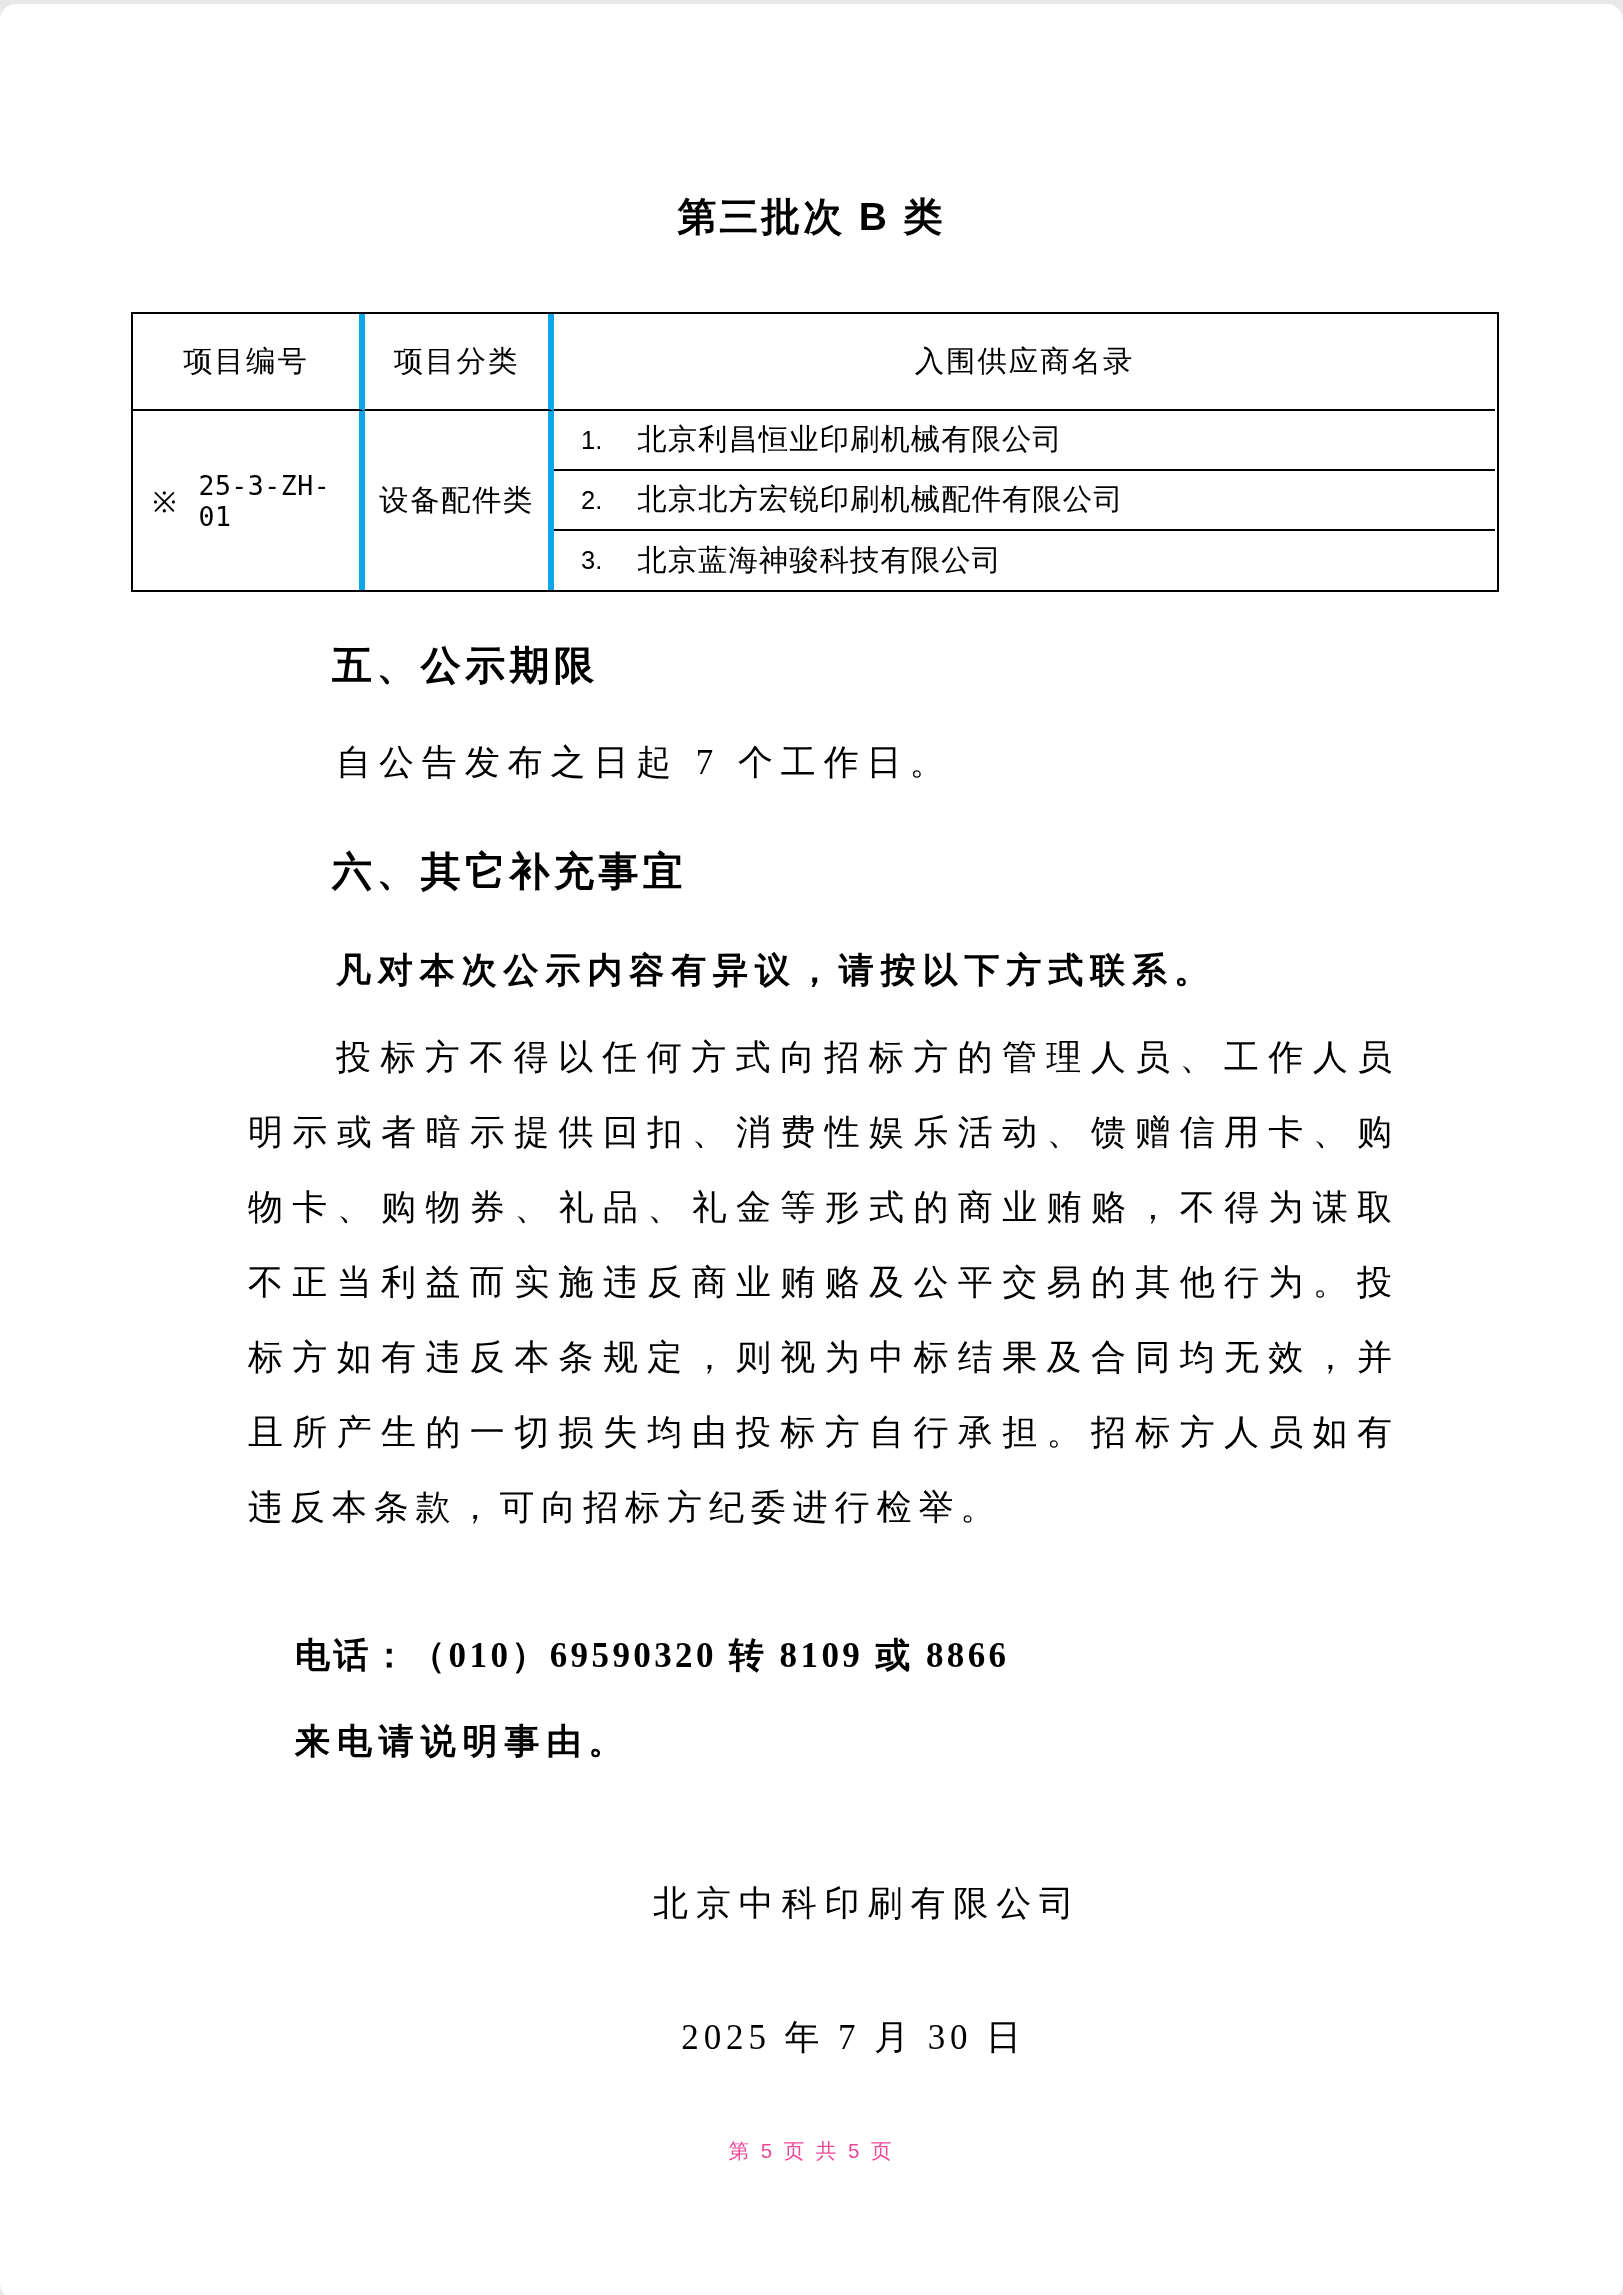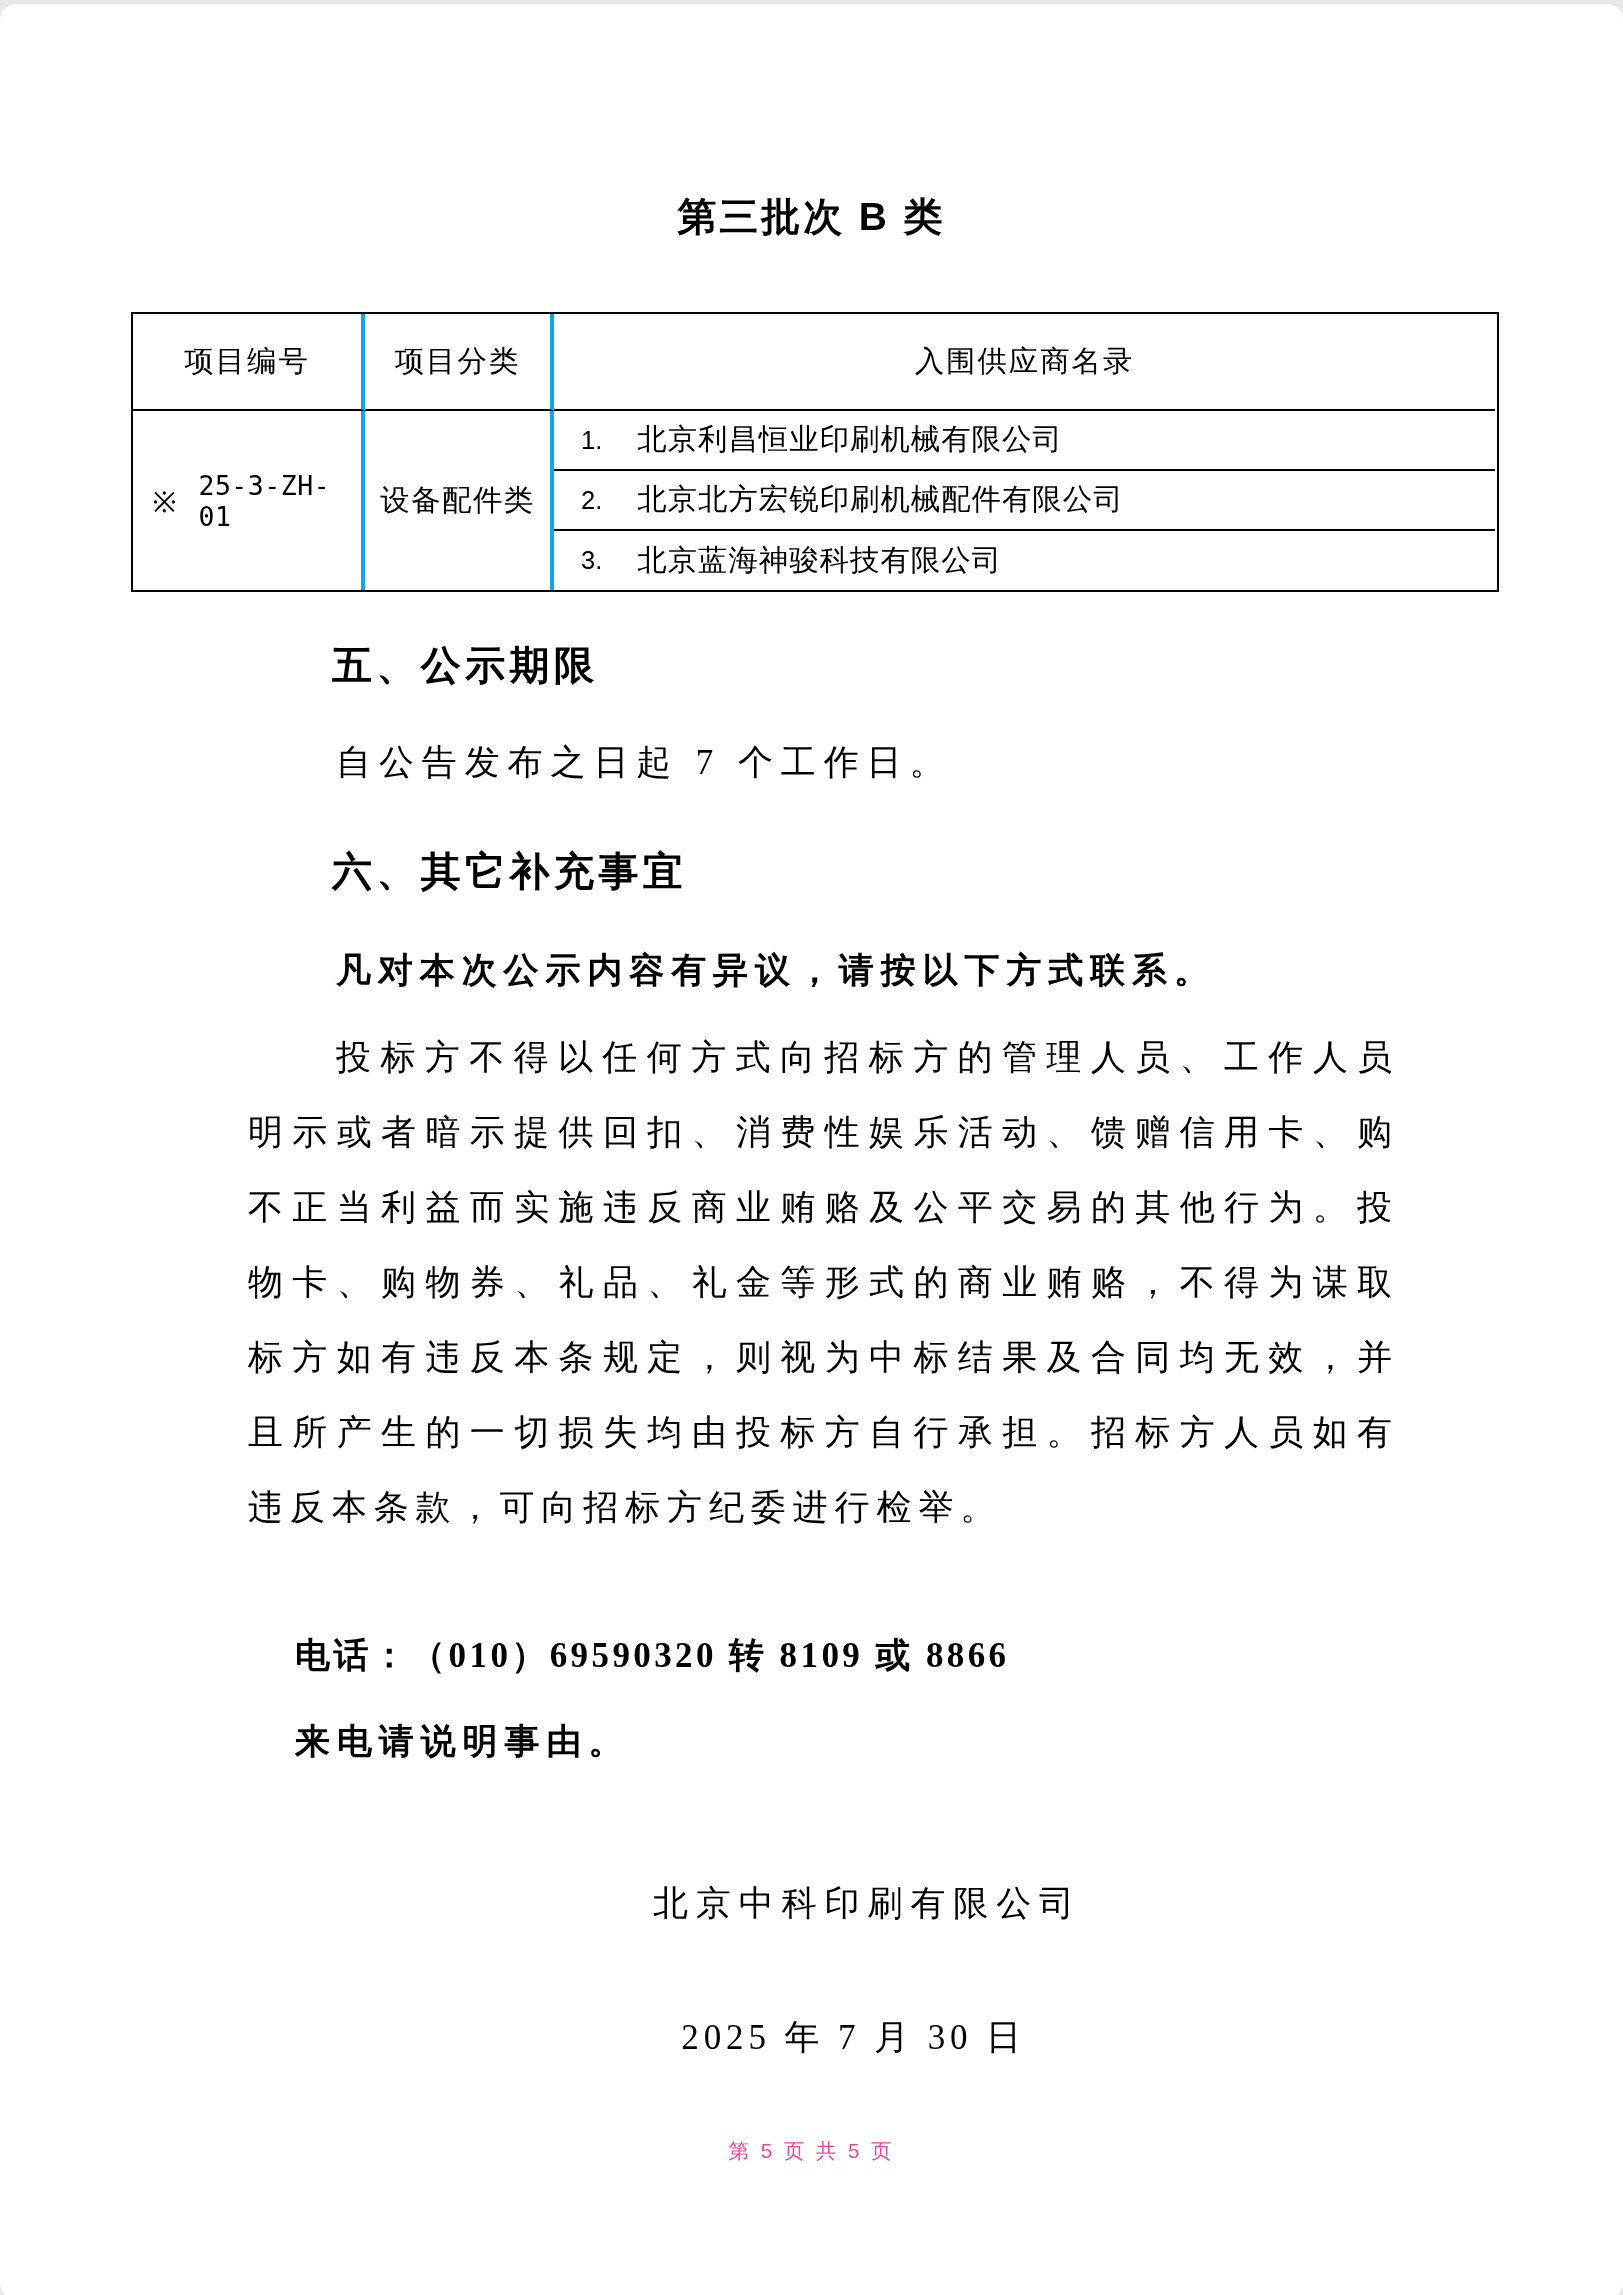--- a/index.html
+++ b/index.html
@@ -40,21 +40,21 @@
     background: #fff;
   }
   .cell { box-sizing: border-box; display: flex; align-items: center; }
   .cell.centered { justify-content: center; }
   .head {
     font-family: "Liberation Sans", sans-serif;
     font-size: 29.4px;
     letter-spacing: 2px;
     border-bottom: 2.9px solid #000;
   }
-  .vline { border-right: 4px solid #0ea5e9; }
+  .vline { border-right: 6px solid #0ea5e9; }
   .c1-merge { grid-column: 1; grid-row: 2 / 5; padding-left: 19.6px; gap: 22px; }
   .c2-merge {
     grid-column: 2; grid-row: 2 / 5;
     font-family: "Liberation Sans", sans-serif;
     font-size: 29.4px; letter-spacing: 1.5px;
     justify-content: center;
   }
   .ref-mark { font-family: "Liberation Sans", sans-serif; font-size: 28.5px; }
   .proj-num { font-family: "DejaVu Sans Mono", monospace; font-size: 26.5px; letter-spacing: 0.5px; }
   .supplier-cell { grid-column: 3; padding-left: 27px; gap: 35px; }
@@ -156,22 +156,22 @@
 
   <h2 class="sec-heading h-five">五、公示期限</h2>
   <div class="body-line">自公告发布之日起 7 个工作日。</div>
 
   <h2 class="sec-heading h-six">六、其它补充事宜</h2>
   <div class="bold-line notice">凡对本次公示内容有异议，请按以下方式联系。</div>
 
   <div class="p-block">
     <div class="pline first">投标方不得以任何方式向招标方的管理人员、工作人员</div>
     <div class="pline">明示或者暗示提供回扣、消费性娱乐活动、馈赠信用卡、购</div>
+    <div class="pline">物卡、购物券、礼品、礼金等形式的商业贿赂，不得为谋取</div>
     <div class="pline">不正当利益而实施违反商业贿赂及公平交易的其他行为。投</div>
-    <div class="pline">物卡、购物券、礼品、礼金等形式的商业贿赂，不得为谋取</div>
     <div class="pline">标方如有违反本条规定，则视为中标结果及合同均无效，并</div>
     <div class="pline">且所产生的一切损失均由投标方自行承担。招标方人员如有</div>
     <div class="pline last">违反本条款，可向招标方纪委进行检举。</div>
   </div>
 
   <div class="bold-line phone">电话：（010）69590320 转 8109 或 8866</div>
   <div class="bold-line phone-note">来电请说明事由。</div>
 
   <div class="signature">北京中科印刷有限公司</div>
   <div class="sig-date">2025 年 7 月 30 日</div>

